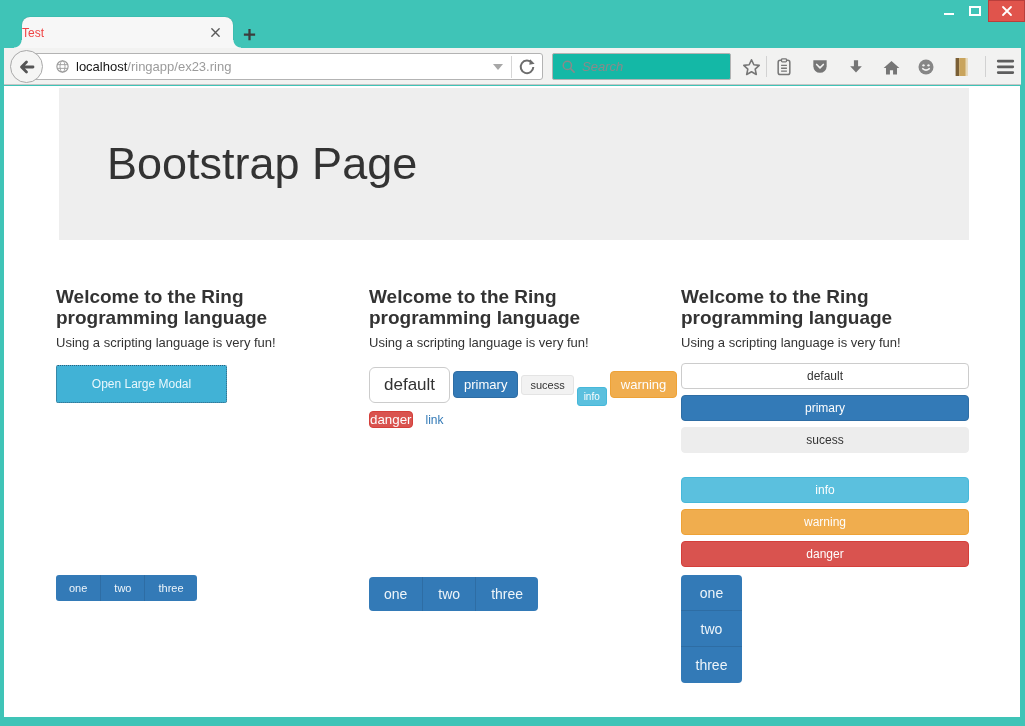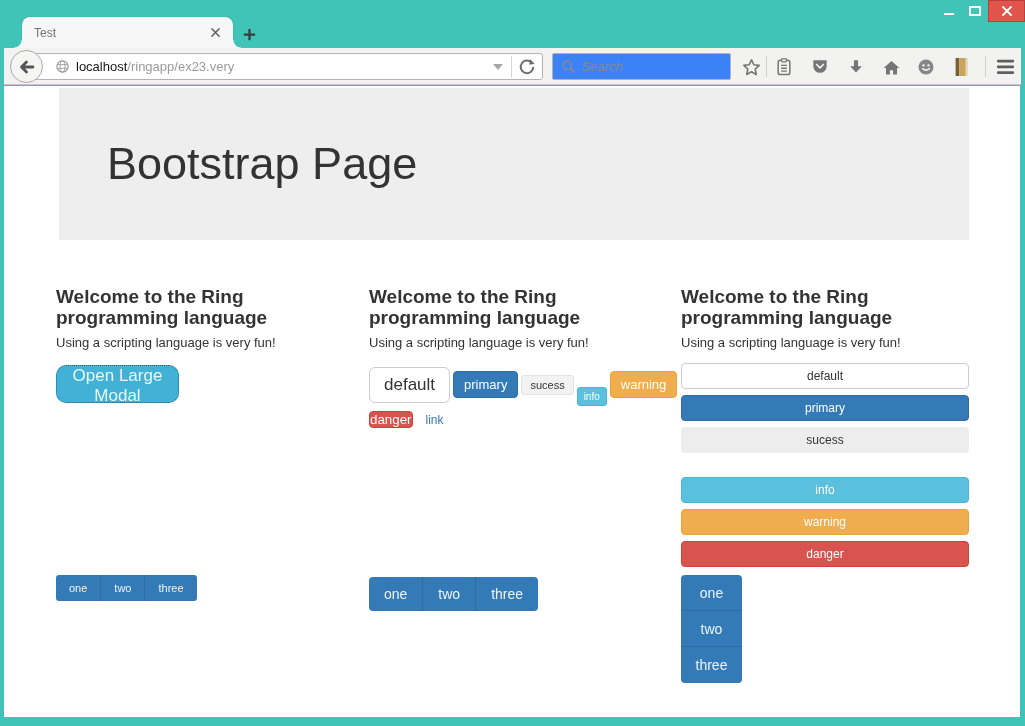--- a/index.html
+++ b/index.html
@@ -16,21 +16,21 @@
   .btn-max { width:26px; height:20px; }
   .btn-max .box { width:12px; height:10px; border:2px solid #fff; margin-top:2px; }
   .btn-close { width:37px; height:22px; background:#e0544c; border:1px solid #b93f3c; }
 
   .tab { position:absolute; left:22px; top:17px; width:211px; height:31px; background:#f7f7f7;
          border-radius:8px 8px 0 0; box-shadow:0 0 1px rgba(0,0,0,.35); display:flex; align-items:center; }
   .tab::before { content:""; position:absolute; left:-8px; bottom:0; width:8px; height:8px;
          background:radial-gradient(circle at 0 0, rgba(0,0,0,0) 7px, #f7f7f7 8px); }
   .tab::after  { content:""; position:absolute; right:-8px; bottom:0; width:8px; height:8px;
          background:radial-gradient(circle at 8px 0, rgba(0,0,0,0) 7px, #f7f7f7 8px); }
-  .tab-title { margin-left:12px; font-size:12px; color:#737373; flex:1; }
+  .tab-title { font-size:12px; color:#ef4444; flex:1; }
   .tab-close { margin-right:10px; width:16px; height:16px; display:flex; align-items:center; justify-content:center; }
 
   .new-tab { position:absolute; left:238px; top:23px; width:22px; height:22px; display:flex; align-items:center; justify-content:center; }
 
   
   .toolbar { position:absolute; left:4px; right:4px; top:48px; height:37px; background:#f2f2f1; border-bottom:1px solid #c6c6c6; }
 
   .back-btn { position:absolute; left:6px; top:2px; width:33px; height:33px; border-radius:50%;
               border:1px solid #a9a9a9; background:#f5f5f4; z-index:3; display:flex; align-items:center; justify-content:center; }
 
@@ -38,21 +38,21 @@
              border:1px solid #b3b3b3; border-radius:3px; z-index:2; display:flex; align-items:center; }
   .globe { margin-left:26px; width:15px; height:15px; flex:0 0 auto; }
   .url-text { margin-left:6px; font-size:13px; white-space:nowrap; overflow:hidden; flex:1; }
   .url-host { color:#161616; }
   .url-path { color:#9b9b9b; }
   .url-caret { width:0; height:0; border-left:5px solid transparent; border-right:5px solid transparent;
                border-top:6px solid #a7a7a7; margin-right:8px; }
   .url-sep { width:1px; height:22px; background:#d6d6d6; margin-right:4px; }
   .reload { width:22px; height:22px; margin-right:4px; display:flex; align-items:center; justify-content:center; }
 
-  .search-bar { position:absolute; left:548px; top:5px; width:179px; height:27px; background:#3b82f6;
+  .search-bar { position:absolute; left:548px; top:5px; width:179px; height:27px; background:#14b8a6;
                 border:1px solid #b3b3b3; border-radius:2px; display:flex; align-items:center; }
   .search-bar svg { margin-left:8px; flex:0 0 auto; }
   .search-input { border:none; outline:none; background:transparent; width:130px; margin-left:6px;
                   font-family:"Liberation Sans", sans-serif; font-size:13px; color:#333; }
   .search-input::placeholder { font-style:italic; color:#8a8a8a; opacity:1; }
 
   .t-icon { position:absolute; top:8px; width:22px; height:22px; display:flex; align-items:center; justify-content:center; }
   .t-sep  { position:absolute; top:8px; width:1px; height:21px; background:#d2d2d2; }
 
   
@@ -70,22 +70,22 @@
   .btn { display:inline-block; border:1px solid transparent; border-radius:4px; text-align:center;
          font-family:"Liberation Sans", sans-serif; cursor:pointer; }
   .btn-default { background:#fff; border-color:#ccc; color:#333; }
   .btn-primary { background:#337ab7; border-color:#2e6da4; color:#fdfdfd; }
   .btn-plain   { background:#f2f2f2; border-color:#e4e4e4; color:#333; }
   .btn-info    { background:#5bc0de; border-color:#46b8da; color:#fdfdfd;margin-top:24px; }
   .btn-warning { background:#f0ad4e; border-color:#eea236; color:#fdfdfd; }
   .btn-danger  { background:#d9534f; border-color:#d43f3a; color:#fdfdfd; }
   .btn-link    { background:none; border:none; color:#337ab7; }
 
-  .modal-btn { margin-top:15px; width:123px; height:38px; font-size:17px; background:#41b2d6;
-               border:1px dotted #2c5f7d; border-radius:10px; color:#e9f7fc; }
+  .modal-btn { margin-top:15px; width:171px; height:38px; font-size:12px; background:#41b2d6;
+               border:1px dotted #2c5f7d; border-radius:2px; color:#e9f7fc; }
 
   .row-btns { margin-top:13px; display:flex; align-items:center; gap:3px; }
   .row-btns .sz-lg { font-size:17px; padding:7px 14px; border-radius:6px; }
   .row-btns .sz-md { font-size:13px; padding:5px 10px; }
   .row-btns .sz-sm { font-size:11px; padding:3px 8px; border-radius:3px; }
   .row-btns .sz-xs { font-size:10px; padding:3px 6px; border-radius:3px; }
   .row2 { margin-top:5px; display:flex; align-items:center; gap:13px; }
   .row2 .btn-link { font-size:12px; }
 
   .blocks { margin-top:13px; }
@@ -138,21 +138,21 @@
   </div>
 
   <div class="toolbar">
 
     <div class="url-bar">
       <svg class="globe" viewBox="0 0 24 24">
         <circle cx="12" cy="12" r="9" fill="none" stroke="#9a9a9a" stroke-width="1.8"></circle>
         <ellipse cx="12" cy="12" rx="4" ry="9" fill="none" stroke="#9a9a9a" stroke-width="1.4"></ellipse>
         <path d="M3.5 9 H20.5 M3.5 15 H20.5" stroke="#9a9a9a" stroke-width="1.4" fill="none"></path>
       </svg>
-      <span class="url-text"><span class="url-host">localhost</span><span class="url-path">/ringapp/ex23.very</span></span>
+      <span class="url-text"><span class="url-host">localhost</span><span class="url-path">/ringapp/ex23.ring</span></span>
       <span class="url-caret"></span>
       <span class="url-sep"></span>
       <span class="reload">
         <svg width="18" height="18" viewBox="0 0 20 20">
           <path d="M15.5 5.5 A7 7 0 1 0 17 10" fill="none" stroke="#6c6c6c" stroke-width="2.2"></path>
           <polygon points="13.5,1.5 18.5,6.5 12.5,7.5" fill="#6c6c6c"></polygon>
         </svg>
       </span>
     </div>
     <div class="back-btn">

